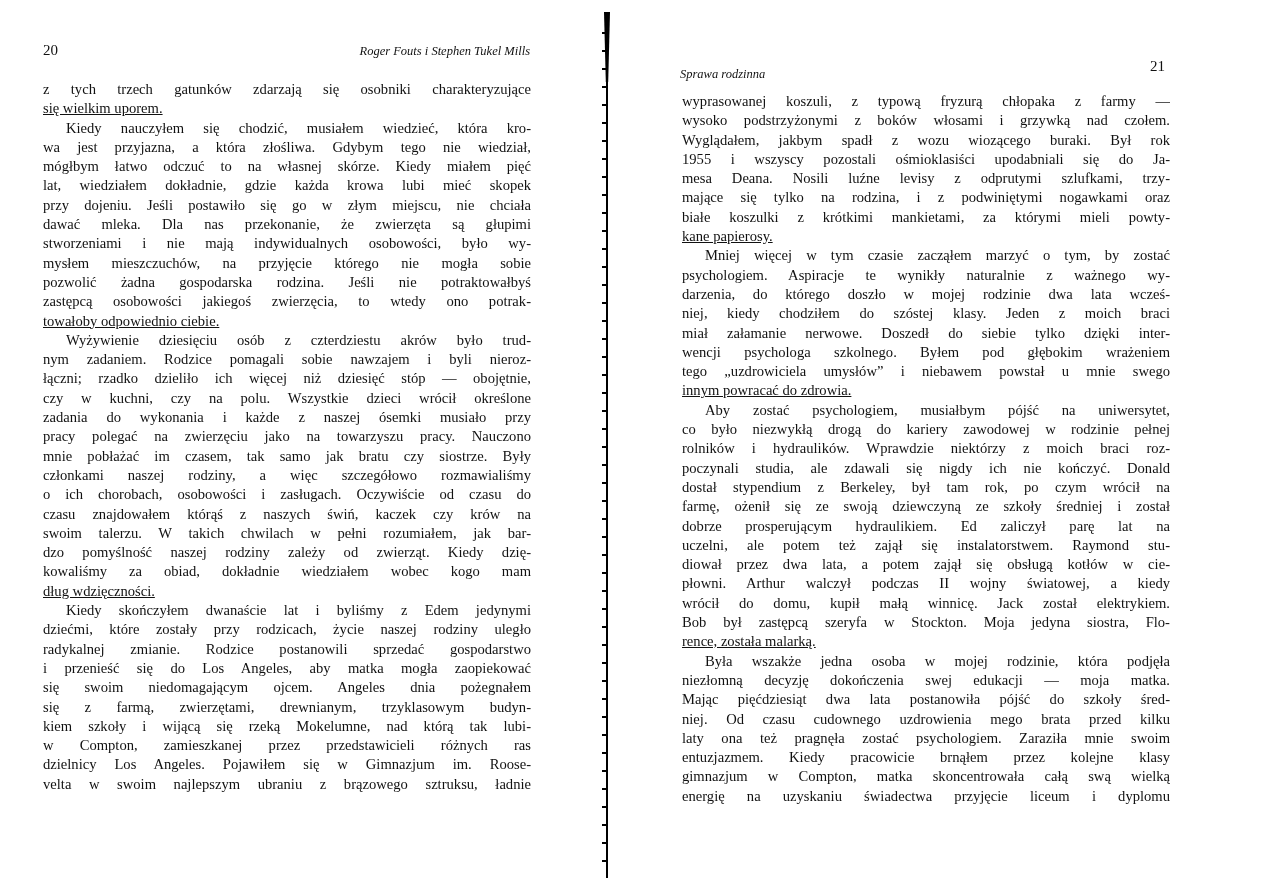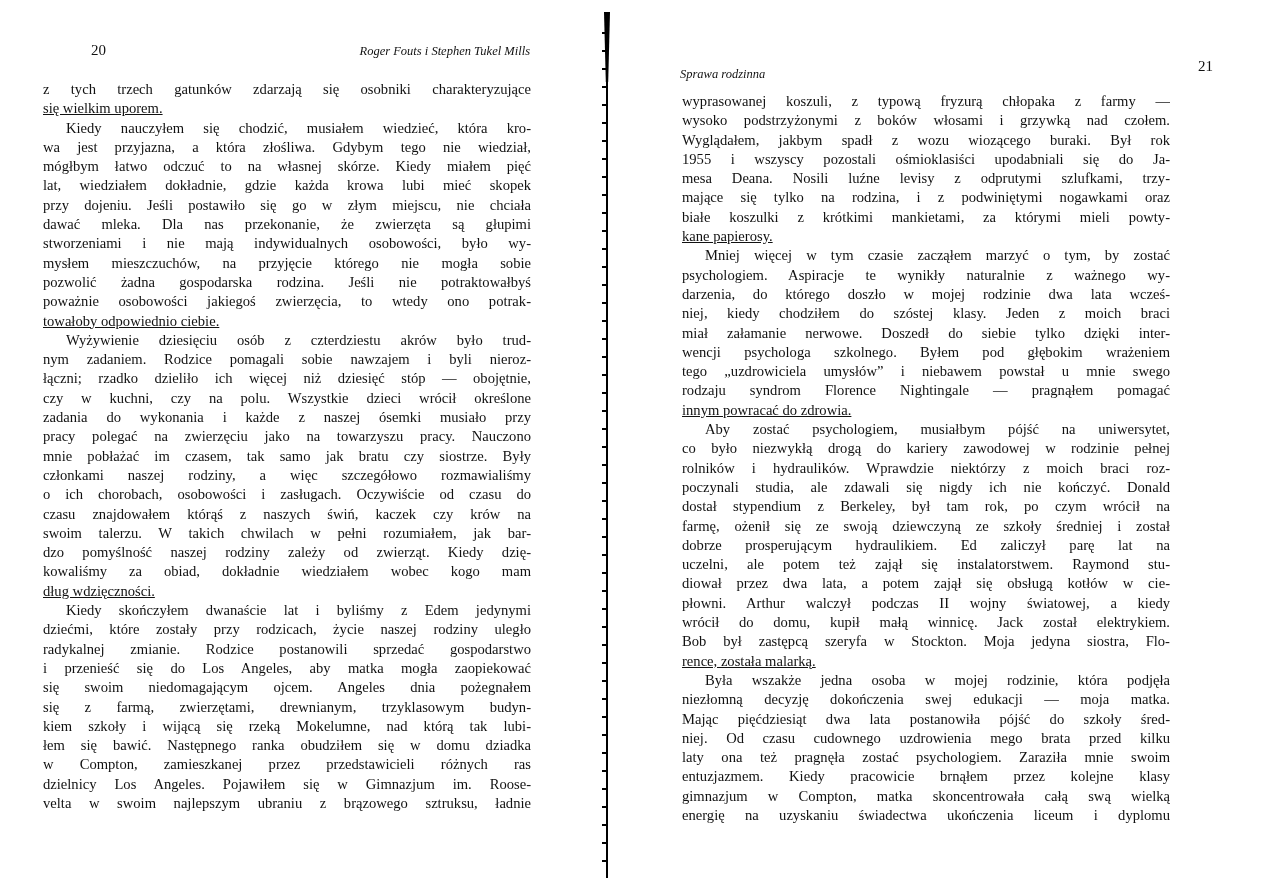--- a/index.html
+++ b/index.html
@@ -1,21 +1,21 @@
 <!DOCTYPE html>
 <html><head>
 <meta charset="utf-8">
 <style>
   html, body { margin: 0; padding: 0; background: #ffffff; }
   body { width: 1262px; height: 894px; position: relative; overflow: hidden;
          font-family: "DejaVu Serif", "Liberation Serif", serif; color: #111; }
   .page { position: absolute; top: 0; height: 894px; }
   .page-left { left: 0; width: 600px; }
   .page-right { left: 615px; width: 647px; }
-  .folio { position: absolute; font-size: 15px; font-family: "Liberation Serif", serif; margin-left: 48px; }
+  .folio { position: absolute; font-size: 15px; font-family: "Liberation Serif", serif; }
   .running-head { position: absolute; font-style: italic; font-size: 12.5px;
                   font-family: "Liberation Serif", serif; }
   .column { position: absolute; width: 488px; }
   .line { height: 19.3px; line-height: 19.3px; font-size: 14.6px;
           font-family: "Liberation Serif", serif; white-space: nowrap;
           text-align: justify; text-align-last: justify; overflow: hidden; }
   .line.last { text-align-last: left; text-decoration: underline; }
   .line.indent { padding-left: 23px; }
   .spine { position: absolute; left: 604px; top: 12px; width: 5px; height: 866px; }
   .spine-bar { position: absolute; left: 2px; top: 0; width: 2px; height: 100%; background: #000; }
@@ -34,21 +34,21 @@
       <div class="line last">się wielkim uporem.</div>
       <div class="line indent">Kiedy nauczyłem się chodzić, musiałem wiedzieć, która kro-</div>
       <div class="line">wa jest przyjazna, a która złośliwa. Gdybym tego nie wiedział,</div>
       <div class="line">mógłbym łatwo odczuć to na własnej skórze. Kiedy miałem pięć</div>
       <div class="line">lat, wiedziałem dokładnie, gdzie każda krowa lubi mieć skopek</div>
       <div class="line">przy dojeniu. Jeśli postawiło się go w złym miejscu, nie chciała</div>
       <div class="line">dawać mleka. Dla nas przekonanie, że zwierzęta są głupimi</div>
       <div class="line">stworzeniami i nie mają indywidualnych osobowości, było wy-</div>
       <div class="line">mysłem mieszczuchów, na przyjęcie którego nie mogła sobie</div>
       <div class="line">pozwolić żadna gospodarska rodzina. Jeśli nie potraktowałbyś</div>
-      <div class="line">poważnie osobowości jakiegoś zwierzęcia, to wtedy ono potrak-</div>
+      <div class="line">zastępcą osobowości jakiegoś zwierzęcia, to wtedy ono potrak-</div>
       <div class="line last">towałoby odpowiednio ciebie.</div>
       <div class="line indent">Wyżywienie dziesięciu osób z czterdziestu akrów było trud-</div>
       <div class="line">nym zadaniem. Rodzice pomagali sobie nawzajem i byli nieroz-</div>
       <div class="line">łączni; rzadko dzieliło ich więcej niż dziesięć stóp — obojętnie,</div>
       <div class="line">czy w kuchni, czy na polu. Wszystkie dzieci wrócił określone</div>
       <div class="line">zadania do wykonania i każde z naszej ósemki musiało przy</div>
       <div class="line">pracy polegać na zwierzęciu jako na towarzyszu pracy. Nauczono</div>
       <div class="line">mnie pobłażać im czasem, tak samo jak bratu czy siostrze. Były</div>
       <div class="line">członkami naszej rodziny, a więc szczegółowo rozmawialiśmy</div>
       <div class="line">o ich chorobach, osobowości i zasługach. Oczywiście od czasu do</div>
@@ -57,21 +57,20 @@
       <div class="line">dzo pomyślność naszej rodziny zależy od zwierząt. Kiedy dzię-</div>
       <div class="line">kowaliśmy za obiad, dokładnie wiedziałem wobec kogo mam</div>
       <div class="line last">dług wdzięczności.</div>
       <div class="line indent">Kiedy skończyłem dwanaście lat i byliśmy z Edem jedynymi</div>
       <div class="line">dziećmi, które zostały przy rodzicach, życie naszej rodziny uległo</div>
       <div class="line">radykalnej zmianie. Rodzice postanowili sprzedać gospodarstwo</div>
       <div class="line">i przenieść się do Los Angeles, aby matka mogła zaopiekować</div>
       <div class="line">się swoim niedomagającym ojcem. Angeles dnia pożegnałem</div>
       <div class="line">się z farmą, zwierzętami, drewnianym, trzyklasowym budyn-</div>
       <div class="line">kiem szkoły i wijącą się rzeką Mokelumne, nad którą tak lubi-</div>
-      <div class="line">łem się bawić. Następnego ranka obudziłem się w domu dziadka</div>
       <div class="line">w Compton, zamieszkanej przez przedstawicieli różnych ras</div>
       <div class="line">dzielnicy Los Angeles. Pojawiłem się w Gimnazjum im. Roose-</div>
       <div class="line">velta w swoim najlepszym ubraniu z brązowego sztruksu, ładnie</div>
     </div>
 </div>
 
 <div class="spine" id="spine">
   <div class="spine-top"></div>
   <div class="spine-bar"></div>
 <div class="tick" style="left: -2px; top: 20px; width: 4px;"></div>
@@ -135,21 +134,20 @@
       <div class="line">mające się tylko na rodzina, i z podwiniętymi nogawkami oraz</div>
       <div class="line">białe koszulki z krótkimi mankietami, za którymi mieli powty-</div>
       <div class="line last">kane papierosy.</div>
       <div class="line indent">Mniej więcej w tym czasie zacząłem marzyć o tym, by zostać</div>
       <div class="line">psychologiem. Aspiracje te wynikły naturalnie z ważnego wy-</div>
       <div class="line">darzenia, do którego doszło w mojej rodzinie dwa lata wcześ-</div>
       <div class="line">niej, kiedy chodziłem do szóstej klasy. Jeden z moich braci</div>
       <div class="line">miał załamanie nerwowe. Doszedł do siebie tylko dzięki inter-</div>
       <div class="line">wencji psychologa szkolnego. Byłem pod głębokim wrażeniem</div>
       <div class="line">tego „uzdrowiciela umysłów” i niebawem powstał u mnie swego</div>
-      <div class="line">rodzaju syndrom Florence Nightingale — pragnąłem pomagać</div>
       <div class="line last">innym powracać do zdrowia.</div>
       <div class="line indent">Aby zostać psychologiem, musiałbym pójść na uniwersytet,</div>
       <div class="line">co było niezwykłą drogą do kariery zawodowej w rodzinie pełnej</div>
       <div class="line">rolników i hydraulików. Wprawdzie niektórzy z moich braci roz-</div>
       <div class="line">poczynali studia, ale zdawali się nigdy ich nie kończyć. Donald</div>
       <div class="line">dostał stypendium z Berkeley, był tam rok, po czym wrócił na</div>
       <div class="line">farmę, ożenił się ze swoją dziewczyną ze szkoły średniej i został</div>
       <div class="line">dobrze prosperującym hydraulikiem. Ed zaliczył parę lat na</div>
       <div class="line">uczelni, ale potem też zajął się instalatorstwem. Raymond stu-</div>
       <div class="line">diował przez dwa lata, a potem zajął się obsługą kotłów w cie-</div>
@@ -157,15 +155,15 @@
       <div class="line">wrócił do domu, kupił małą winnicę. Jack został elektrykiem.</div>
       <div class="line">Bob był zastępcą szeryfa w Stockton. Moja jedyna siostra, Flo-</div>
       <div class="line last">rence, została malarką.</div>
       <div class="line indent">Była wszakże jedna osoba w mojej rodzinie, która podjęła</div>
       <div class="line">niezłomną decyzję dokończenia swej edukacji — moja matka.</div>
       <div class="line">Mając pięćdziesiąt dwa lata postanowiła pójść do szkoły śred-</div>
       <div class="line">niej. Od czasu cudownego uzdrowienia mego brata przed kilku</div>
       <div class="line">laty ona też pragnęła zostać psychologiem. Zaraziła mnie swoim</div>
       <div class="line">entuzjazmem. Kiedy pracowicie brnąłem przez kolejne klasy</div>
       <div class="line">gimnazjum w Compton, matka skoncentrowała całą swą wielką</div>
-      <div class="line">energię na uzyskaniu świadectwa ukończenia liceum i dyplomu</div>
+      <div class="line">energię na uzyskaniu świadectwa przyjęcie liceum i dyplomu</div>
     </div>
 </div>
 
 </body></html>

